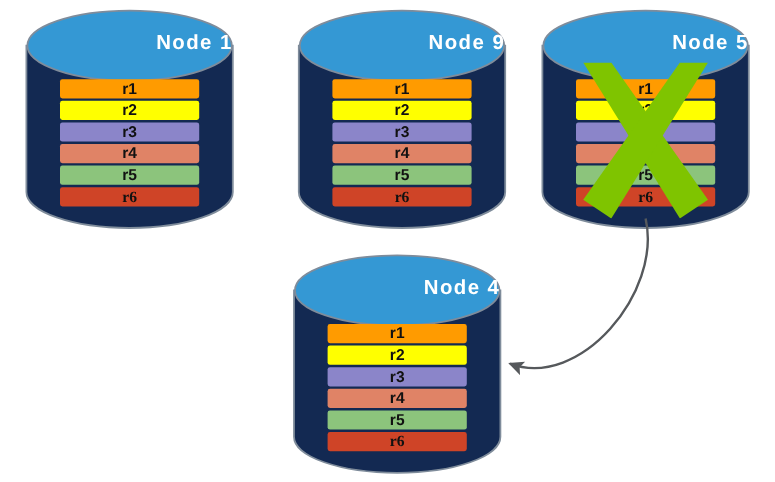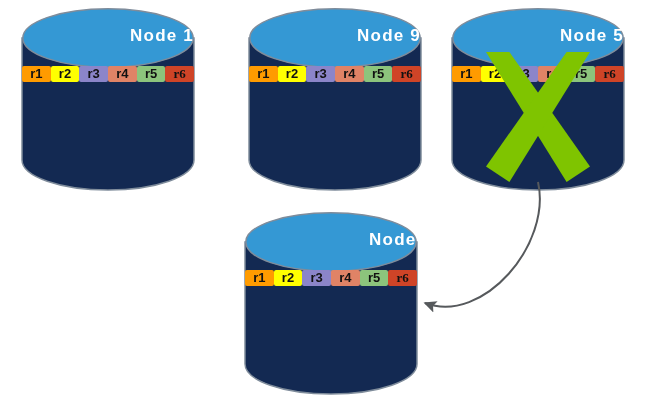--- a/index.html
+++ b/index.html
@@ -38,20 +38,21 @@
     font-size: 17px;
     letter-spacing: 1.2px;
     white-space: nowrap;
     pointer-events: none;
   }
   .rows {
     position: absolute;
     left: 0;
     width: 100%;
     display: flex;
+    flex-direction: column;
   }
   .row-bar {
     height: 16px;
     margin: 0 auto 2px auto;
     border-radius: 2px;
     color: #111111;
     font-weight: bold;
     font-size: 13px;
     line-height: 16px;
     text-align: center;
@@ -121,21 +122,21 @@
           <path d="M 10,0 L 28,0 L 90,88 L 72,100 Z"></path>
           <path d="M 90,0 L 72,0 L 10,88 L 28,100 Z"></path>
         </g>
       </svg>
     </div>
     <div class="node" style="left: 245px; top: 212px; width: 172px; height: 182px;">
       <svg class="node-svg" width="172" height="182" viewBox="0 0 172 182">
         <path d="M 0,30 L 0,152 A 86,30 0 0 0 172,152 L 172,30 Z" fill="#132952" stroke="#7F8C9B" stroke-width="1.5"></path>
         <ellipse cx="86" cy="30" rx="85.2" ry="29.2" fill="#3498D4" stroke="#7F8C9B" stroke-width="1.5"></ellipse>
       </svg>
-      <div class="node-title" style="top: 18px; color: rgb(255, 255, 255); padding-left: 16px;">Node 4</div>
+      <div class="node-title" style="top: 18px; color: rgb(255, 255, 255);">Node 4</div>
       <div class="rows" style="top: 58px;">
         <div class="row-bar" style="background: rgb(255, 155, 0); color: rgb(17, 17, 17); width: 116px;">r1</div>
         <div class="row-bar" style="background: rgb(255, 255, 0); color: rgb(17, 17, 17); width: 116px;">r2</div>
         <div class="row-bar" style="background: rgb(139, 133, 201); color: rgb(17, 17, 17); width: 116px;">r3</div>
         <div class="row-bar" style="background: rgb(224, 131, 102); color: rgb(17, 17, 17); width: 116px;">r4</div>
         <div class="row-bar" style="background: rgb(140, 196, 124); color: rgb(17, 17, 17); width: 116px;">r5</div>
         <div class="row-bar" style="background: rgb(207, 68, 39); color: rgb(17, 17, 17); width: 116px;">r6</div>
       </div>
     </div>
     <svg class="arrow-svg" width="646" height="402">

